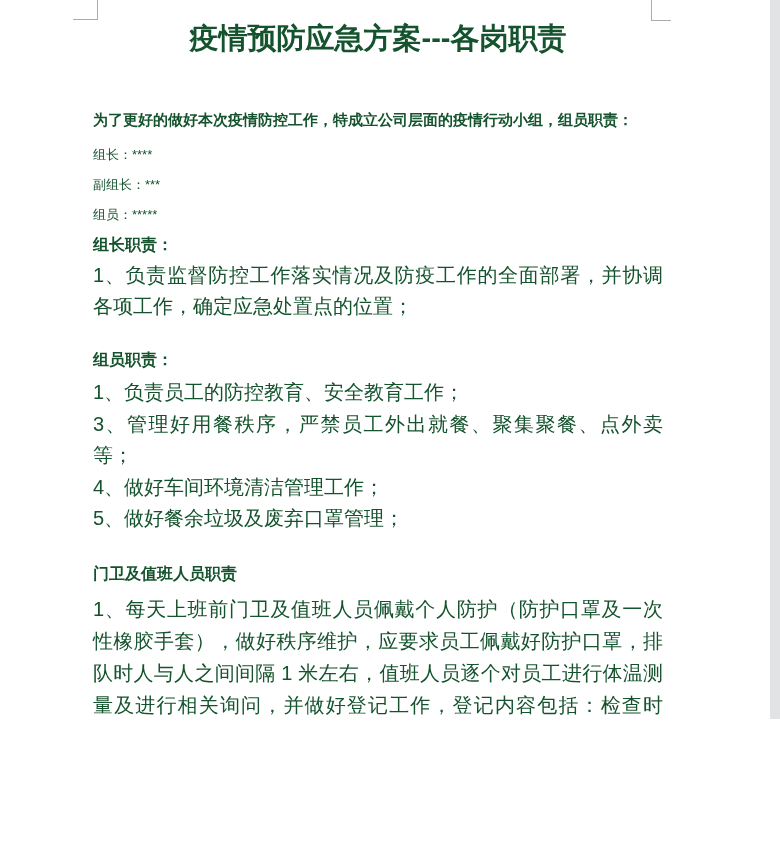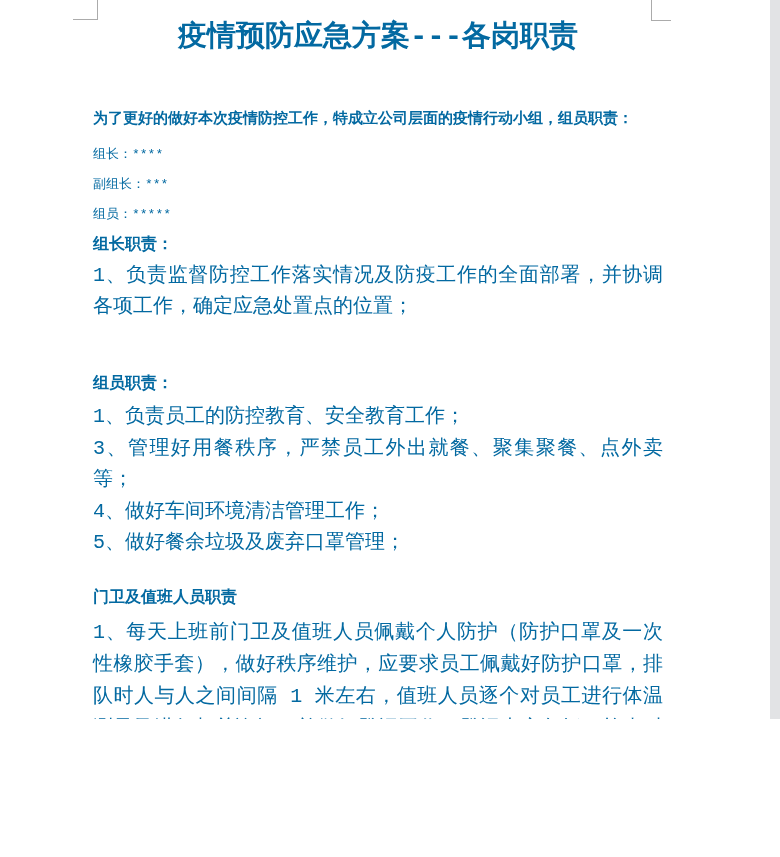--- a/index.html
+++ b/index.html
@@ -6,22 +6,22 @@
     margin: 0;
     padding: 0;
     background: #ffffff;
   }
   .page {
     position: relative;
     width: 780px;
     height: 719px;
     background: #ffffff;
     overflow: hidden;
-    font-family: Liberation Mono, monospace;
-    color: #0369a1;
+    font-family: Liberation Sans, sans-serif;
+    color: #14532d;
   }
   .outside-strip {
     position: absolute;
     top: 0;
     left: 770px;
     width: 10px;
     height: 100%;
     background: #e2e3e5;
   }
   
@@ -78,21 +78,21 @@
     font-weight: bold;
     text-align: left;
   }
   .sec p {
     margin: 0;
     font-size: 20px;
     text-align: justify;
   }
   .sec1 { margin-top: 0; }
   .sec1 p { line-height: 31px; }
-  .sec2 { margin-top: 47px; }
+  .sec2 { margin-top: 23px; }
   .sec2 p { line-height: 31.5px; }
   .sec2 p.first { margin-top: 2px; }
   .sec3 { margin-top: 24px; }
   .sec3 p { line-height: 32px; }
   .sec3 p.first { margin-top: 4px; }
 </style>
 </head>
 <body>
 
 <div class="page">

